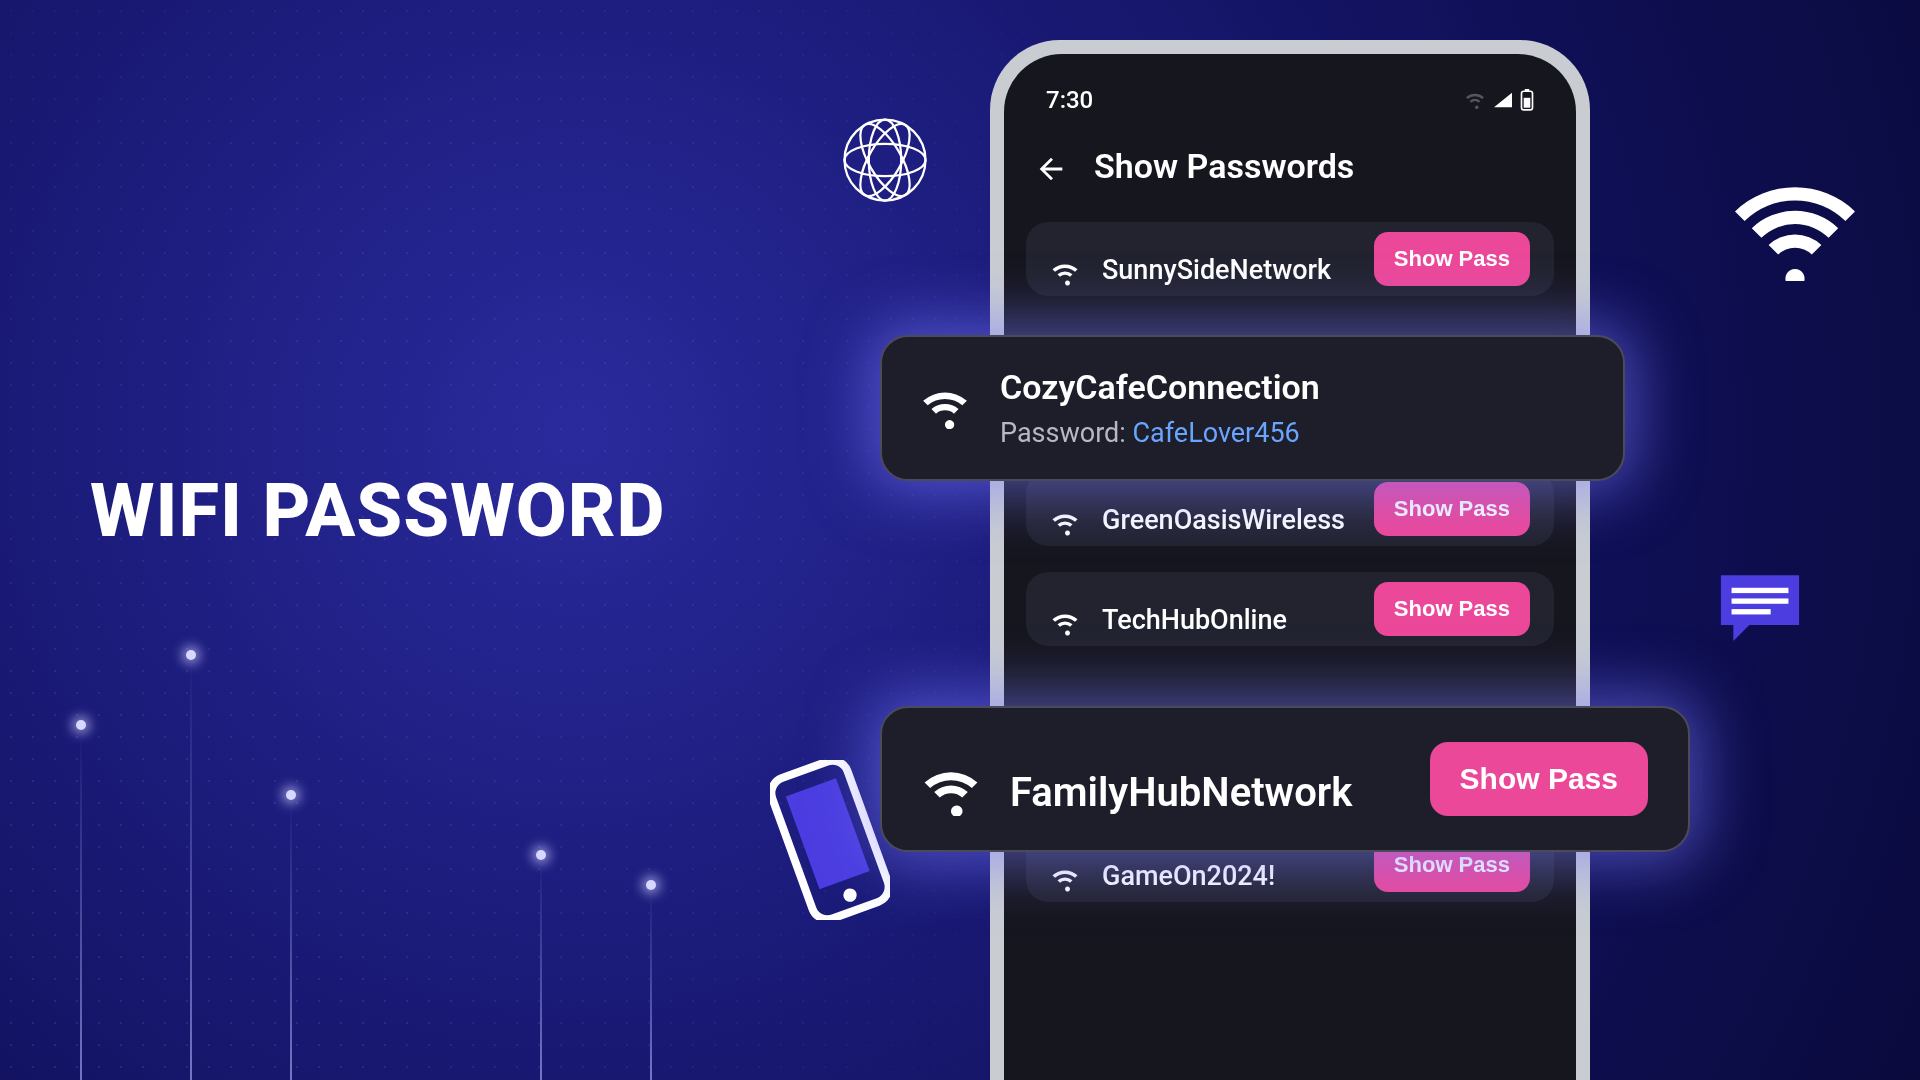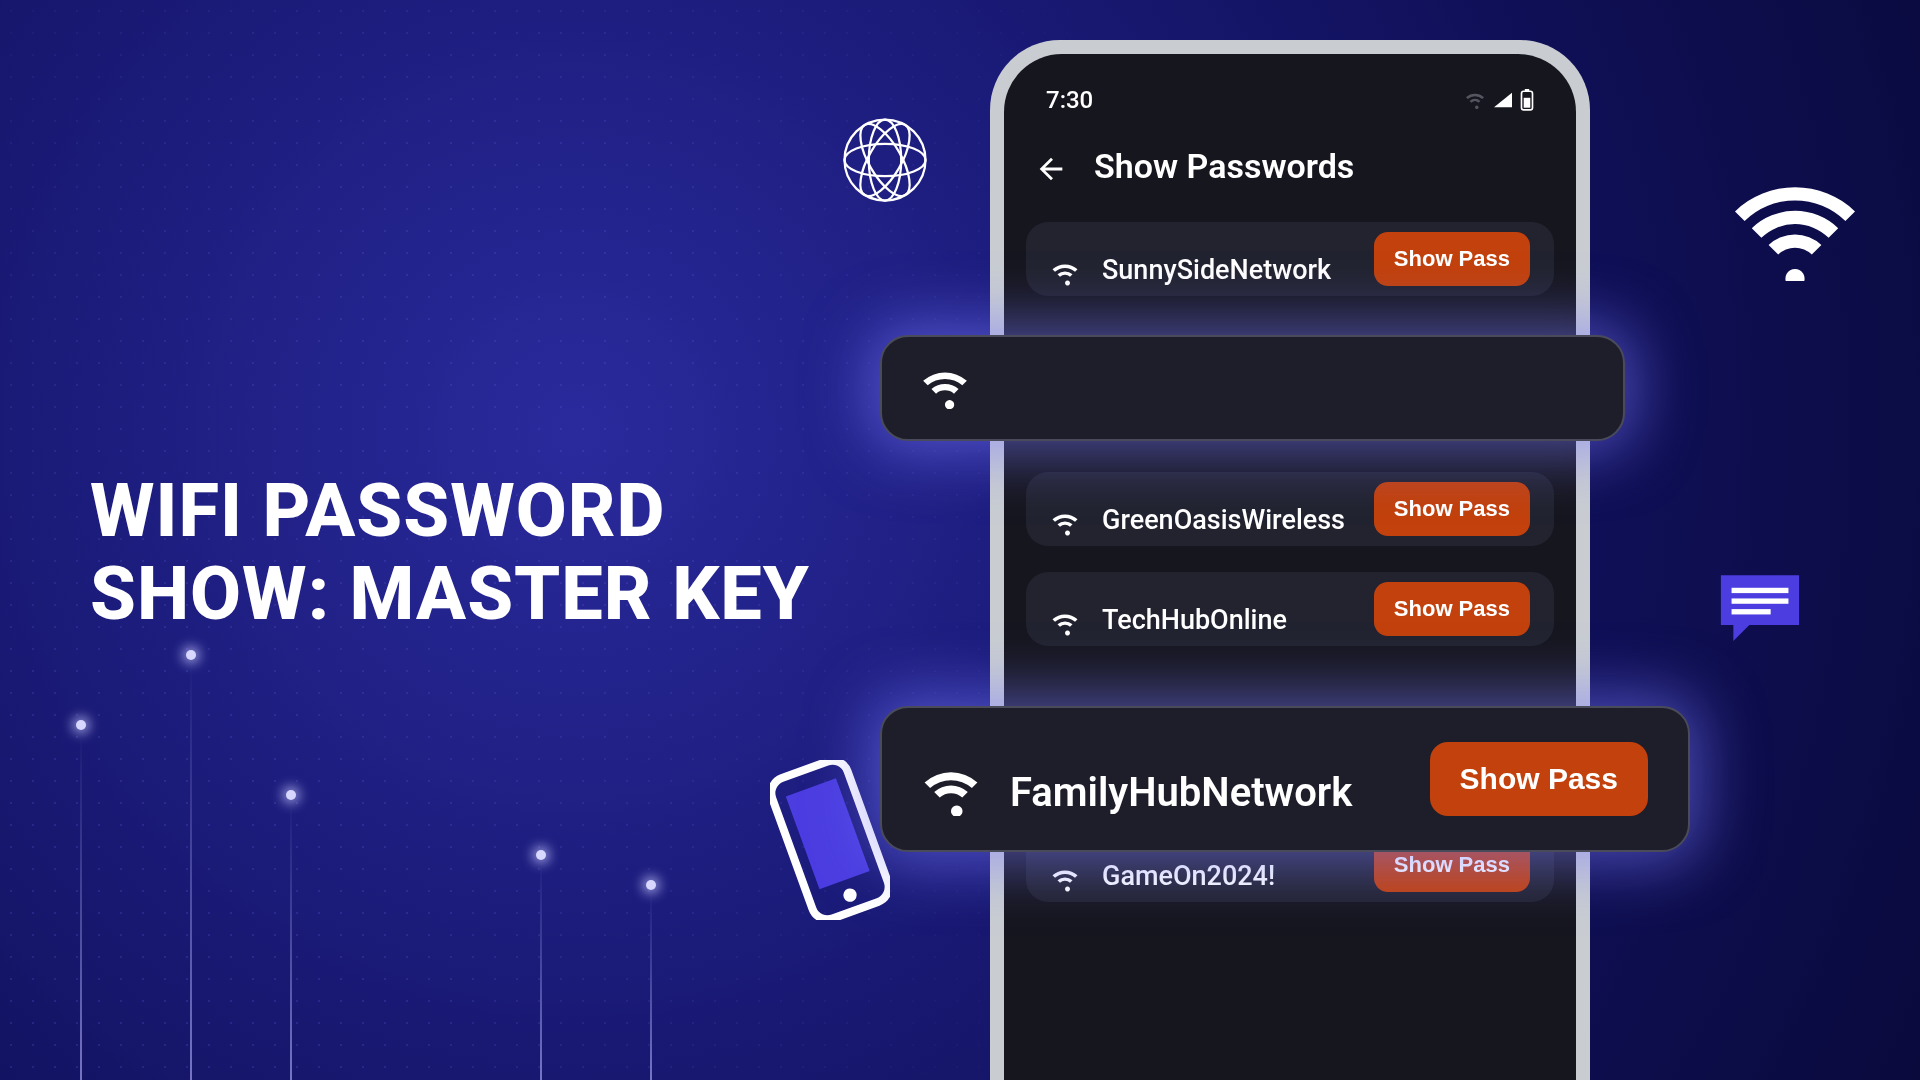--- a/index.html
+++ b/index.html
@@ -81,21 +81,21 @@
 
 .list { padding: 0 22px; display:flex; flex-direction:column; gap:26px; }
 .row {
   background: #22232f;
   border-radius: 22px;
   padding: 10px 24px;
   display: flex; align-items: flex-end; gap: 22px;
 }
 .row .name { flex: 1; font-size: 27px; font-weight: 500; }
 .btn {
-  background: #c2410c;
+  background: #ec4899;
   color: #fff;
   border: none;
   border-radius: 14px;
   padding: 14px 20px;
   font-size: 22px;
   font-weight: 600;
   cursor: pointer;
 }
 
 
@@ -132,21 +132,20 @@
 <div class="glow-line gl4"></div>
 <div class="glow-line gl5"></div>
 <div class="glow-dot gd1"></div>
 <div class="glow-dot gd2"></div>
 <div class="glow-dot gd3"></div>
 <div class="glow-dot gd4"></div>
 <div class="glow-dot gd5"></div>
 
 <div class="headline">
   <div>WIFI PASSWORD</div>
-  <div>SHOW: MASTER KEY</div>
 </div>
 
 <div class="deco globe">
   <svg width="90" height="90" viewBox="0 0 100 100" fill="none" stroke="#fff" stroke-width="2.5">
     <circle cx="50" cy="50" r="45"></circle>
     <ellipse cx="50" cy="50" rx="45" ry="18"></ellipse>
     <ellipse cx="50" cy="50" rx="18" ry="45"></ellipse>
     <ellipse cx="50" cy="50" rx="45" ry="18" transform="rotate(60 50 50)"></ellipse>
     <ellipse cx="50" cy="50" rx="45" ry="18" transform="rotate(-60 50 50)"></ellipse>
   </svg>
@@ -233,20 +232,26 @@
         <button class="btn">Show Pass</button>
       </div>
     </div>
   </div>
 </div>
 
 <div class="callout c1">
   <svg class="wifi-i" width="50" height="42" viewBox="0 0 24 20">
       <path fill="#fff" d="M12 18a2.2 2.2 0 100-.01zM5.5 10.5a10 10 0 0113 0l-2.2 2.2a6.6 6.6 0 00-8.6 0zM1.5 6.5a16 16 0 0121 0l-2.2 2.2a12.8 12.8 0 00-16.6 0z"></path>
     </svg>
+  <div class="text-block">
+    <div class="ssid">CozyCafeConnection</div>
+    <div class="sub">
+      <span>Password: </span><span class="pw">CafeLover456</span>
+    </div>
+  </div>
 </div>
 
 <div class="callout c2">
   <svg class="wifi-i" width="58" height="48" viewBox="0 0 24 20">
       <path fill="#fff" d="M12 18a2.4 2.4 0 100-.01zM5 10a10.5 10.5 0 0114 0l-2.3 2.3a7 7 0 00-9.4 0zM1 6a16.5 16.5 0 0122 0l-2.3 2.3a13.3 13.3 0 00-17.4 0z"></path>
     </svg>
   <div class="text-block">
     <div class="ssid">FamilyHubNetwork</div>
   </div>
   <button class="btn">Show Pass</button>

